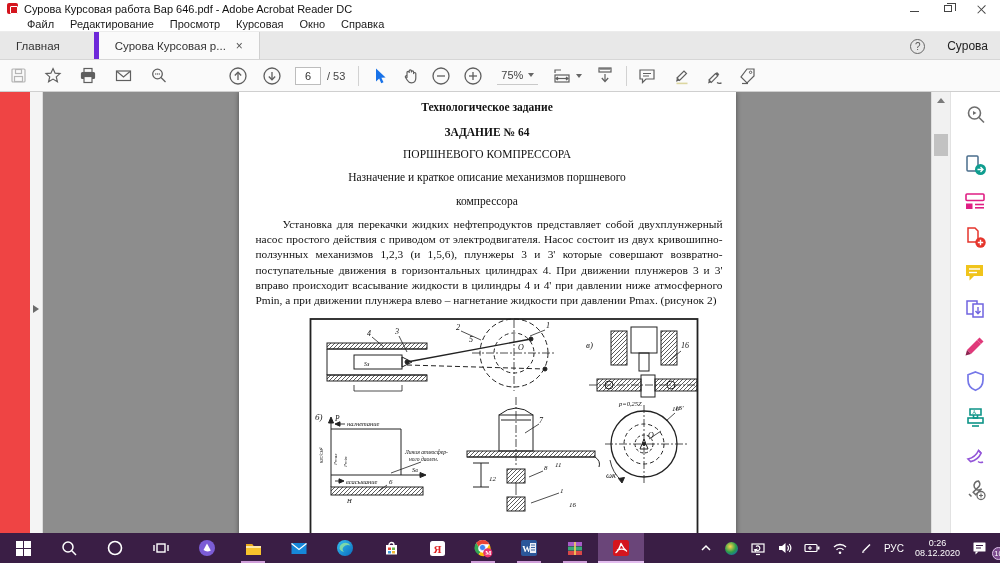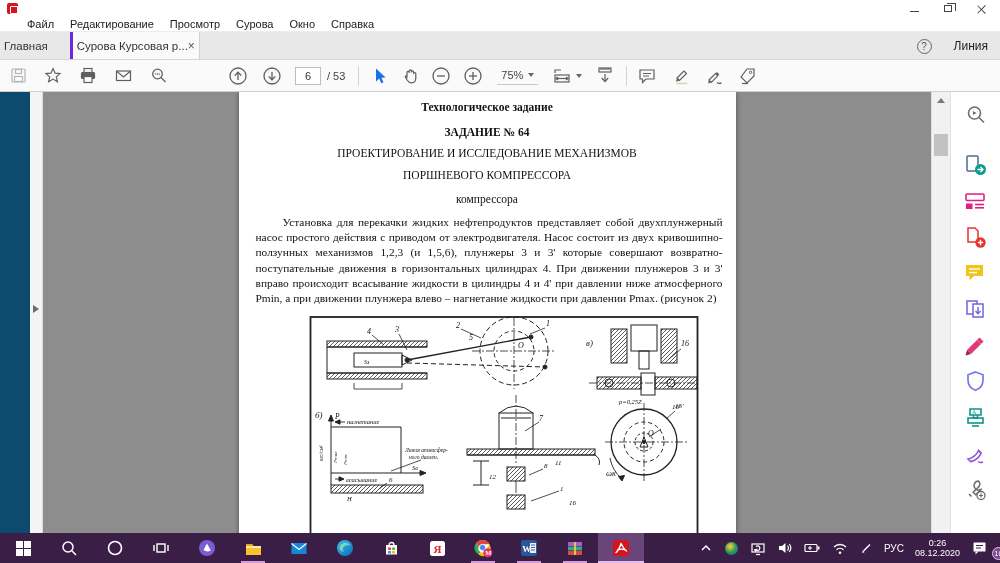--- a/index.html
+++ b/index.html
@@ -19,39 +19,39 @@
   .wc-close { position:relative; width:10px; height:10px; }
   .wc-close::before,.wc-close::after { content:""; position:absolute; left:4.4px; top:0; width:1.4px; height:11px; background:#444; }
   .wc-close::before { transform:rotate(45deg);} .wc-close::after { transform:rotate(-45deg);}
 
   
   .menubar { height:15px; background:#fff; display:flex; align-items:center; padding-left:19px; border-bottom:1px solid #ececec; }
   .menu-item { padding:0 8px; font-size:11px; color:#1a1a1a; cursor:default; }
 
   
   .tabbar { height:28px; background:#e8e8e8; display:flex; align-items:stretch; position:relative; border-bottom:1px solid #d6d6d6; }
-  .tab { display:flex; align-items:center; padding:0 4px; font-size:11.5px; color:#333; cursor:default; }
-  .tab.doc-tab { background:#fafafa; border-left:3px solid #6d28d9; border-right:1px solid #d0d0d0; margin-left:18px; }
+  .tab { display:flex; align-items:center; padding:0 16px; font-size:11.5px; color:#333; cursor:default; }
+  .tab.doc-tab { background:#fafafa; border-left:5px solid #6d28d9; border-right:1px solid #d0d0d0; margin-left:18px; gap:10px; }
   .tab-close { color:#555; font-size:12px; line-height:10px; cursor:default; }
   .tabbar-right { position:absolute; right:12px; top:0; height:28px; display:flex; align-items:center; gap:22px; }
   .help-circle { width:15px; height:15px; border:1.2px solid #666; border-radius:50%; color:#555; font-size:10px; display:flex; align-items:center; justify-content:center; }
   .signin { font-size:12px; color:#222; }
 
   
   .toolbar { height:32px; background:#fafafa; border-bottom:1px solid #cfcfcf; display:flex; align-items:center; padding-left:10px; }
   .tb-btn { display:flex; align-items:center; justify-content:center; cursor:default; }
   .tb-sep { width:1px; height:20px; background:#d2d2d2; }
   .page-box { width:26px; height:18px; border:1px solid #bdbdbd; background:#fff; text-align:center; font-size:11px; color:#333; font-family:"Liberation Sans",sans-serif; }
   .page-total { font-size:11px; color:#444; margin-left:6px; }
   .zoom-box { display:flex; align-items:center; gap:5px; border-bottom:1px solid #c9c9c9; padding:2px 4px 3px 4px; }
   .zoom-val { font-size:11px; color:#444; }
   .caret-down { width:0; height:0; border-left:3.5px solid transparent; border-right:3.5px solid transparent; border-top:4px solid #666; }
 
   
-  .main { height:441px; display:flex; background:#0c4a6e;padding-left:30px; }
+  .main { height:441px; display:flex; background:#ef4444;padding-left:30px; }
   .navstrip { width:13px; background:#f4f4f4; border-right:1px solid #dcdcdc; position:relative; }
   .nav-expand { position:absolute; left:3px; top:213px; width:0; height:0; border-top:4px solid transparent; border-bottom:4px solid transparent; border-left:6px solid #6b6b6b; }
   .docarea { flex:1; display:flex; justify-content:center; align-items:flex-start; overflow:hidden; background:#8d8d8d; }
   .page { width:497px; height:640px; background:#fff; box-shadow:0 0 5px rgba(0,0,0,.45); font-family:"Liberation Serif",serif; color:#111; }
   .scrollbar { width:19px; background:#f1f1f1; border-left:1px solid #dedede; position:relative; }
   .scroll-up { position:absolute; top:6px; left:5px; width:0; height:0; border-left:4.5px solid transparent; border-right:4.5px solid transparent; border-bottom:5px solid #7a7a7a; }
   .scroll-thumb { position:absolute; top:42px; left:2px; width:14px; height:22px; background:#c2c2c2; }
 
   
   .rail { width:50px; background:#fff; border-left:1px solid #e2e2e2; display:flex; flex-direction:column; align-items:center; padding-top:12px; }
@@ -83,53 +83,54 @@
   .badge-wrap { position:relative; }
   .badge { position:absolute; right:-7px; bottom:-4px; width:13px; height:13px; border-radius:50%; background:#7b4a8d; border:1px solid #e0c2ec; color:#fff; font-size:7.5px; display:flex; align-items:center; justify-content:center; }
 
   svg text { font-family:"Liberation Serif",serif; }
 </style>
 </head>
 <body>
 
 <div class="titlebar">
   <div class="pdf-logo"></div>
+  <span class="titlebar-text">Сурова Курсовая работа Вар 646.pdf - Adobe Acrobat Reader DC</span>
   <div class="win-controls">
     <div class="wc">
         <div class="wc-min"></div>
       </div>
     <div class="wc">
         <div class="wc-restore"></div>
       </div>
     <div class="wc">
         <div class="wc-close"></div>
       </div>
   </div>
 </div>
 
 <div class="menubar">
   <span class="menu-item">Файл</span>
   <span class="menu-item">Редактирование</span>
   <span class="menu-item">Просмотр</span>
-  <span class="menu-item">Сурова</span>
+  <span class="menu-item">Курсовая</span>
   <span class="menu-item">Окно</span>
   <span class="menu-item">Справка</span>
 </div>
 
 <div class="tabbar">
   <div class="tab">
       <span>Главная</span>
     </div>
   <div class="tab doc-tab">
     <span>Сурова Курсовая р...</span>
     <span class="tab-close">×</span>
   </div>
   <div class="tabbar-right">
     <div class="help-circle">?</div>
-    <span class="signin">Линия</span>
+    <span class="signin">Сурова</span>
   </div>
 </div>
 
 <div class="toolbar">
   <div class="tb-btn">
     <svg width="17" height="17" viewBox="0 0 17 17">
         <g fill="none" stroke="#b5b5b5" stroke-width="1.2">
           <rect x="2" y="2" width="13" height="13" rx="1"></rect>
           <rect x="5.5" y="2.5" width="6" height="4"></rect>
           <rect x="4.5" y="9.5" width="8" height="5"></rect>
@@ -281,22 +282,22 @@
 
 <div class="main">
   <div class="navstrip">
     <div class="nav-expand"></div>
   </div>
 
   <div class="docarea">
     <div class="page">
       <div class="doc-h bold h1">Технологическое задание</div>
       <div class="doc-h bold h2">ЗАДАНИЕ № 64</div>
-      <div class="doc-h h3a">ПРОЕКТИРОВАНИЕ И ИССЛЕДОВАНИЕ МЕХАНИЗМОВ</div>
       <div class="doc-h h3b">ПОРШНЕВОГО КОМПРЕССОРА</div>
+      <div class="doc-h h4a">Назначение и краткое описание механизмов поршневого</div>
       <div class="doc-h h4b">компрессора</div>
       <div class="para">Установка для перекачки жидких нефтепродуктов представляет собой двухплунжерный насос простого действия с приводом от электродвигателя. Насос состоит из двух кривошипно-ползунных механизмов 1,2,3 (и 1,5,6), плунжеры 3 и 3' которые совершают возвратно-поступательные движения в горизонтальных цилиндрах 4. При движении плунжеров 3 и 3' вправо происходит всасывание жидкости в цилиндры 4 и 4' при давлении ниже атмосферного Pmin, а при движении плунжера влево – нагнетание жидкости при давлении Pmax. (рисунок 2)</div>
 
       <div class="figwrap">
         <svg width="392" height="236" viewBox="0 0 392 236">
           <defs>
             <pattern id="hatch" patternUnits="userSpaceOnUse" width="4" height="4">
               <path d="M0,4 L4,0" stroke="#333" stroke-width="0.8"></path>
             </pattern>
           </defs>

